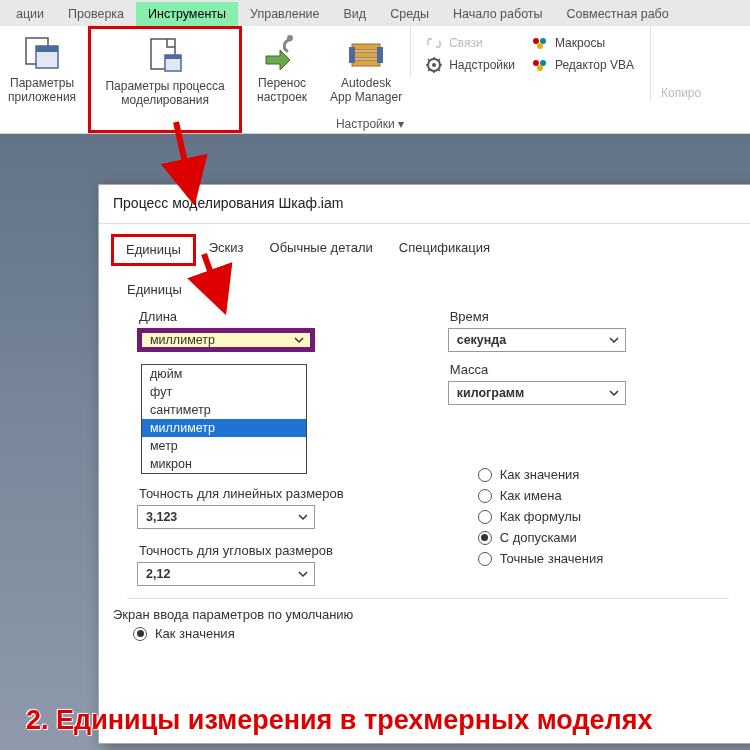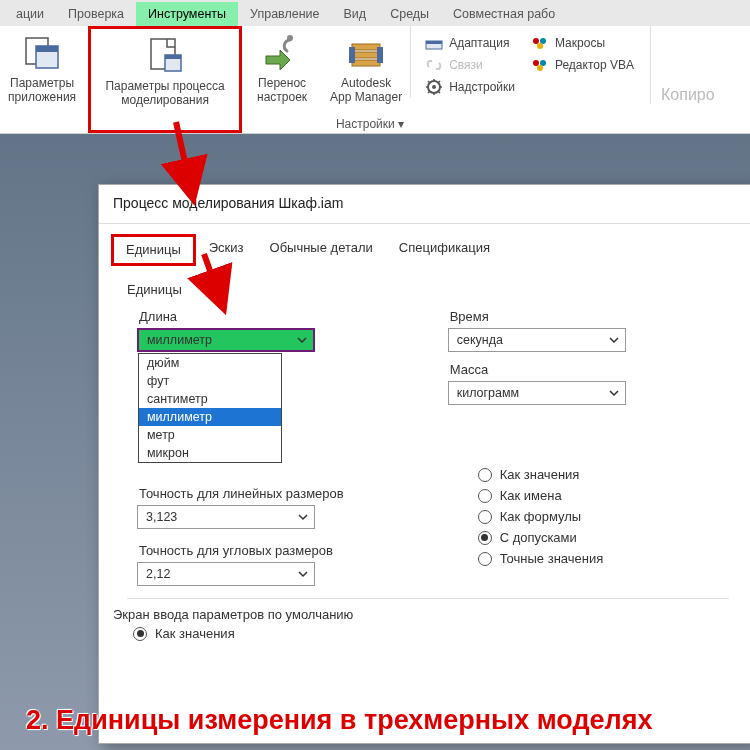--- a/index.html
+++ b/index.html
@@ -45,28 +45,28 @@
   .dlg-title { padding:10px 14px 12px; font-size:14px; color:#222; border-bottom:1px solid #ddd; }
   .dlg-tabs { display:flex; gap:0; margin:10px 12px 0; font-size:13px; }
   .dlg-tab { padding:5px 12px 6px; border:1px solid transparent; cursor:default; color:#333; }
   .dlg-tab.selected { border:3px solid #d00; }
   .dlg-body { padding:12px 28px 0 28px; font-size:13px; color:#333; }
   .groupbox-label { margin:4px 0 6px 0; }
   .row2 { display:flex; gap:44px; align-items:flex-start; }
   .col { display:flex; flex-direction:column; }
   .field-label { margin:6px 0 4px 2px; }
   .combo {
-    width:178px; height:24px; border:2px solid #701a75; background:#22c55e;
+    width:178px; height:24px; border:5px solid #701a75; background:#fef9c3;
     display:flex; align-items:center; justify-content:space-between; padding:0 6px 0 8px;
     font-size:12.5px; position:relative;
   }
-  .combo.plain { background:#fff; border:1px solid #999; }
+  .combo.plain { background:#fff; border:1px solid #999;font-weight:bold; }
   .combo .chev { width:10px; height:10px; }
   .dropdown {
-    position:absolute; top:23px; left:-1px; width:144px;
+    position:absolute; top:31px; left:-1px; width:166px;
     border:1px solid #444; background:#fff; z-index:20;
   }
   .dropdown .opt { padding:2px 8px; font-size:12.5px; }
   .dropdown .opt.sel { background:#1e74d2; color:#fff; }
   .subblock { margin-top:128px; }
   .radio-col .radio { display:flex; align-items:center; gap:8px; margin:6px 0; font-size:13px; }
   .radio-col { margin-left:30px; }
   .radio .rdot { width:14px; height:14px; border:1px solid #555; border-radius:50%; display:flex; align-items:center; justify-content:center; }
   .radio .rdot.fill::after { content:""; width:7px; height:7px; background:#333; border-radius:50%; }
   .radio2 { display:flex; align-items:center; gap:8px; margin:4px 0 0 6px; }
@@ -83,20 +83,21 @@
 
 <div class="viewport-bg"></div>
 
 <div class="menubar">
     <div class="mtab">ации</div>
     <div class="mtab">Проверка</div>
     <div class="mtab active">Инструменты</div>
     <div class="mtab">Управление</div>
     <div class="mtab">Вид</div>
     <div class="mtab">Среды</div>
+    <div class="mtab">Начало работы</div>
     <div class="mtab">Совместная рабо</div>
   </div>
 <div class="ribbon">
   <div class="rgroup">
     <div class="bigbtn">
       <span class="icon">
         <svg viewBox="0 0 40 40">
             <rect x="4" y="6" width="22" height="26" fill="#fff" stroke="#555" stroke-width="1.5"></rect>
             <rect x="14" y="14" width="22" height="22" fill="#e2e8f2" stroke="#4a6aa0" stroke-width="1.5"></rect>
             <rect x="14" y="14" width="22" height="6" fill="#4a6aa0"></rect>
@@ -142,29 +143,20 @@
             <rect x="6" y="28" width="28" height="6" fill="#d9a34a" stroke="#9c6f20"></rect>
             <rect x="3" y="15" width="6" height="16" fill="#4a6aa0"></rect>
             <rect x="31" y="15" width="6" height="16" fill="#4a6aa0"></rect>
           </svg>
       </span>
       <span style="white-space:pre-line">Autodesk
 App Manager</span>
     </div>
   </div>
   <div class="smallbtns" style="border-left:1px solid #e0e0e0; padding-left:6px;">
-    <div class="smallbtn">
-      <span class="sicon">
-          <svg viewBox="0 0 18 18">
-            <rect x="1" y="7" width="16" height="8" fill="#e2e8f2" stroke="#4a6aa0"></rect>
-            <rect x="1" y="7" width="16" height="3" fill="#4a6aa0"></rect>
-          </svg>
-        </span>
-      <span>Адаптация</span>
-    </div>
     <div class="smallbtn" style="color:#bbb;">
       <span class="sicon">
           <svg viewBox="0 0 18 18">
             <path d="M4 11a4 4 0 0 1 0-6h3M14 7a4 4 0 0 1 0 6h-3" fill="none" stroke="#ccc" stroke-width="2"></path>
           </svg>
         </span>
       <span>Связи</span>
     </div>
     <div class="smallbtn">
       <span class="sicon">
@@ -192,21 +184,21 @@
       <span class="sicon">
           <svg viewBox="0 0 18 18">
             <circle cx="5" cy="7" r="3" fill="#c00"></circle>
             <circle cx="12" cy="7" r="3" fill="#08a"></circle>
             <circle cx="9" cy="12" r="3" fill="#e8b000"></circle>
           </svg>
         </span>
       <span>Редактор VBA</span>
     </div>
   </div>
-  <div style="border-left:1px solid #e0e0e0;margin-left:8px;padding-left:10px;color:#bbb;font-size:16px;padding-top:60px;">Копиро</div>
+  <div style="border-left:1px solid #e0e0e0;margin-left:8px;padding-left:10px;color:#bbb;font-size:12px;padding-top:60px;">Копиро</div>
   <div class="rfooter">Настройки ▾</div>
 </div>
 
 <svg class="arrow" style="left:140px;top:118px;" width="80" height="90">
   <defs>
       <marker id="ah1" markerWidth="8" markerHeight="8" refX="6" refY="4" orient="auto">
         <path d="M0,0 L8,4 L0,8 z" fill="#d00"></path>
       </marker>
     </defs>
   <path d="M36 4 L52 76" stroke="#d00" stroke-width="6" marker-end="url(#ah1)" fill="none"></path>

